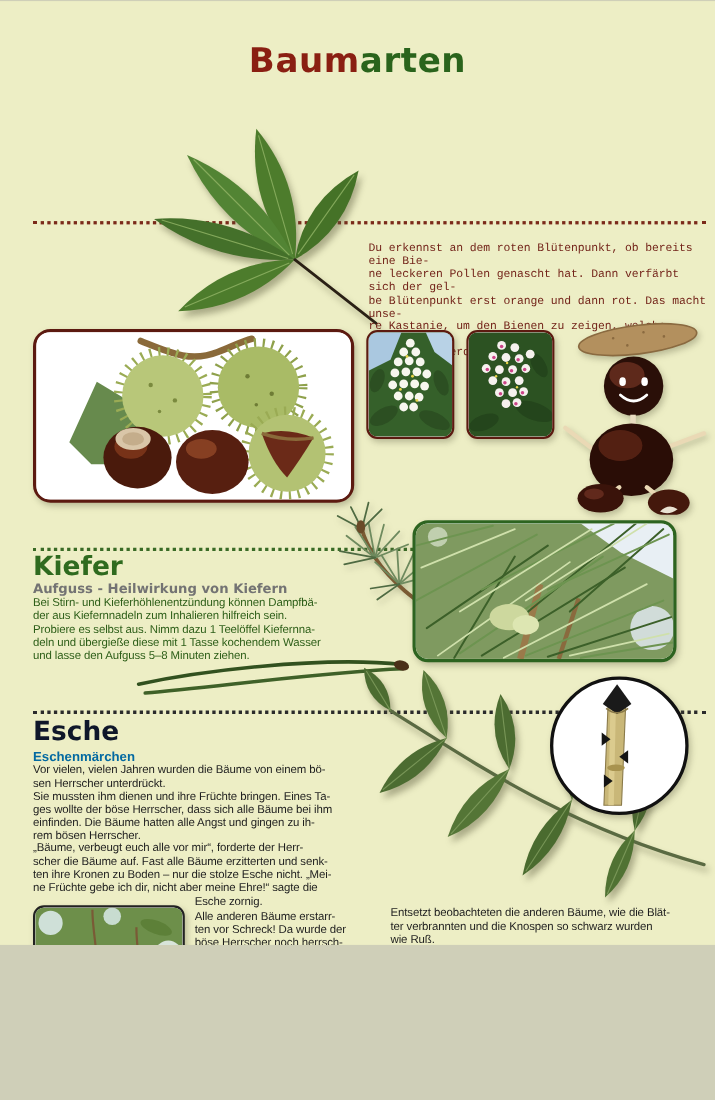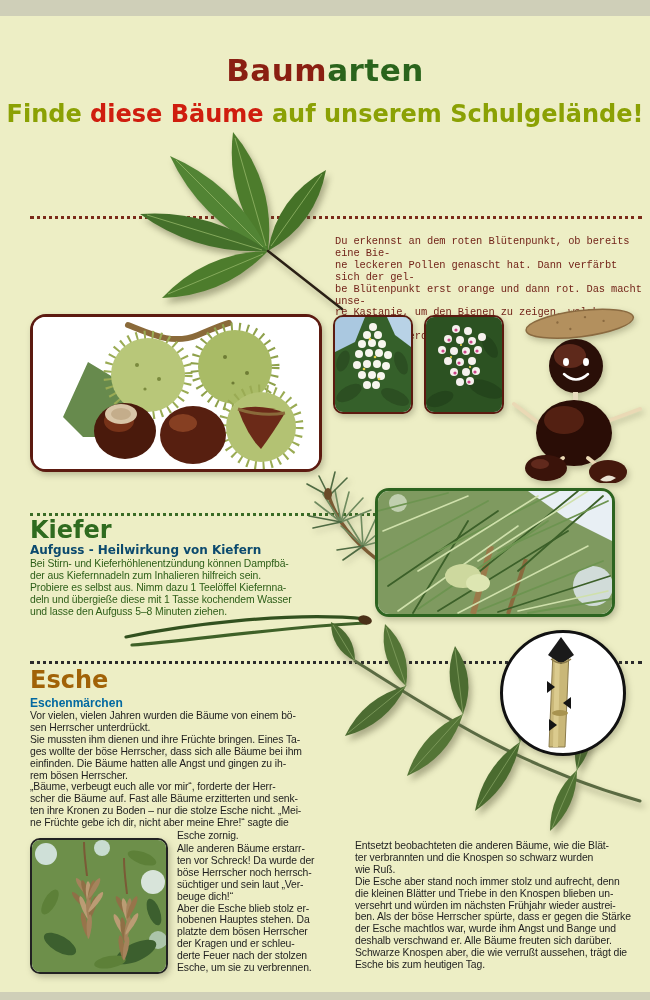--- a/index.html
+++ b/index.html
@@ -1,53 +1,50 @@
 <!DOCTYPE html>
 <html><head>
 <meta charset="utf-8">
 <style>
   html,body{margin:0;padding:0;background:#cfcfb8;}
-  #poster{position:relative;width:650px;height:976px;margin:16px auto;background:#edeec5;overflow:hidden;
+  #poster{position:relative;width:650px;height:858px;margin:1px auto;background:#edeec5;overflow:hidden;
           font-family:"Liberation Sans",sans-serif;}
   .abs{position:absolute;}
   .center{width:650px;text-align:center;}
   .title{font-family:"DejaVu Sans",sans-serif;font-weight:bold;font-size:31px;letter-spacing:.5px;}
   .subtitle{font-family:"DejaVu Sans",sans-serif;font-weight:bold;font-size:24px;}
   .t-darkred{color:#8a1f12;} .t-darkgreen{color:#2a641c;} .t-olive{color:#8ba104;} .t-red{color:#cf1d0e;}
   .rule{border-top:3px dotted transparent;height:0;}
   .rule-kastanie{border-color:#7b2a1a;} .rule-kiefer{border-color:#3a6b26;} .rule-esche{border-color:#2b2b2b;}
   .sec-h{font-family:"DejaVu Sans",sans-serif;font-weight:bold;font-size:24px;line-height:1;}
-  .h-kastanie{color:#8c2a1c;} .h-kiefer{color:#2f6b1f;text-align:center;} .h-esche{color:#a16207;}
+  .h-kastanie{color:#8c2a1c;} .h-kiefer{color:#2f6b1f;text-align:center;} .h-esche{color:#0f172a;}
   .poem{font-family:"DejaVu Sans",sans-serif;font-weight:bold;font-size:11.5px;line-height:13.2px;
         color:#8c2a1c;white-space:pre-line;}
   .subhead{font-weight:bold;font-size:12px;line-height:13px;}
-  .sh-kiefer{font-family:"DejaVu Sans",sans-serif;color:#0c4a6e;}
+  .sh-kiefer{font-family:"DejaVu Sans",sans-serif;color:#737373;}
   .sh-esche{color:#0369a1;}
   .body-text{font-size:10.4px;line-height:11.9px;letter-spacing:-.1px;white-space:pre-line;}
   .b-kastanie{color:#73241a;font-family:Liberation Mono, monospace;} .b-kiefer{color:#2d5e18;} .b-esche{color:#1e1e1e;}
   .photo{background:#fff;box-sizing:border-box;}
   .photo-kastanie{border:3px solid #5c1a10;border-radius:16px;}
   .photo-small{border:2px solid #5c1a10;border-radius:10px;overflow:hidden;}
   .photo-pine{border:3px solid #2d6420;border-radius:14px;overflow:hidden;}
   .photo-seed{border:2px solid #222;border-radius:10px;overflow:hidden;}
   .circle-inset{border:3px solid #111;border-radius:50%;background:#fff;box-sizing:border-box;overflow:hidden;}
   .shadowed{filter:drop-shadow(3px 5px 3px rgba(90,90,60,.45));}
   .softshadow{filter:drop-shadow(2px 3px 3px rgba(90,90,60,.35));}
   svg{display:block;}
 </style>
 </head>
 <body>
 
 <div id="poster">
 
   <div class="abs center title" style="top:36px;">
     <span class="t-darkred">Baum</span><span class="t-darkgreen">arten</span>
-  </div>
-  <div class="abs center subtitle" style="top:84px;">
-    <span class="t-olive">Finde </span><span class="t-red">diese Bäume</span><span class="t-olive"> auf unserem Schulgelände!</span>
   </div>
 
   <div class="abs rule rule-kastanie" style="left:30px;top:200px;width:612px;"></div>
 
   <svg class="abs shadowed" style="left:130px;top:110px;" width="225" height="195" viewBox="0 0 225 195">
     <path d="M138,125 Q146,58 103,6 Q95,73 138,125Z" fill="#4d7c2c"></path>
     <path d="M138,125 Q186,98 196,44 Q147,71 138,125Z" fill="#457227"></path>
     <path d="M138,125 Q107,59 40,30 Q71,96 138,125Z" fill="#528434"></path>
     <path d="M138,125 Q80,83 10,88 Q67,129 138,125Z" fill="#44702a"></path>
     <path d="M138,125 Q75,126 32,172 Q95,170 138,125Z" fill="#4d7c2c"></path>

